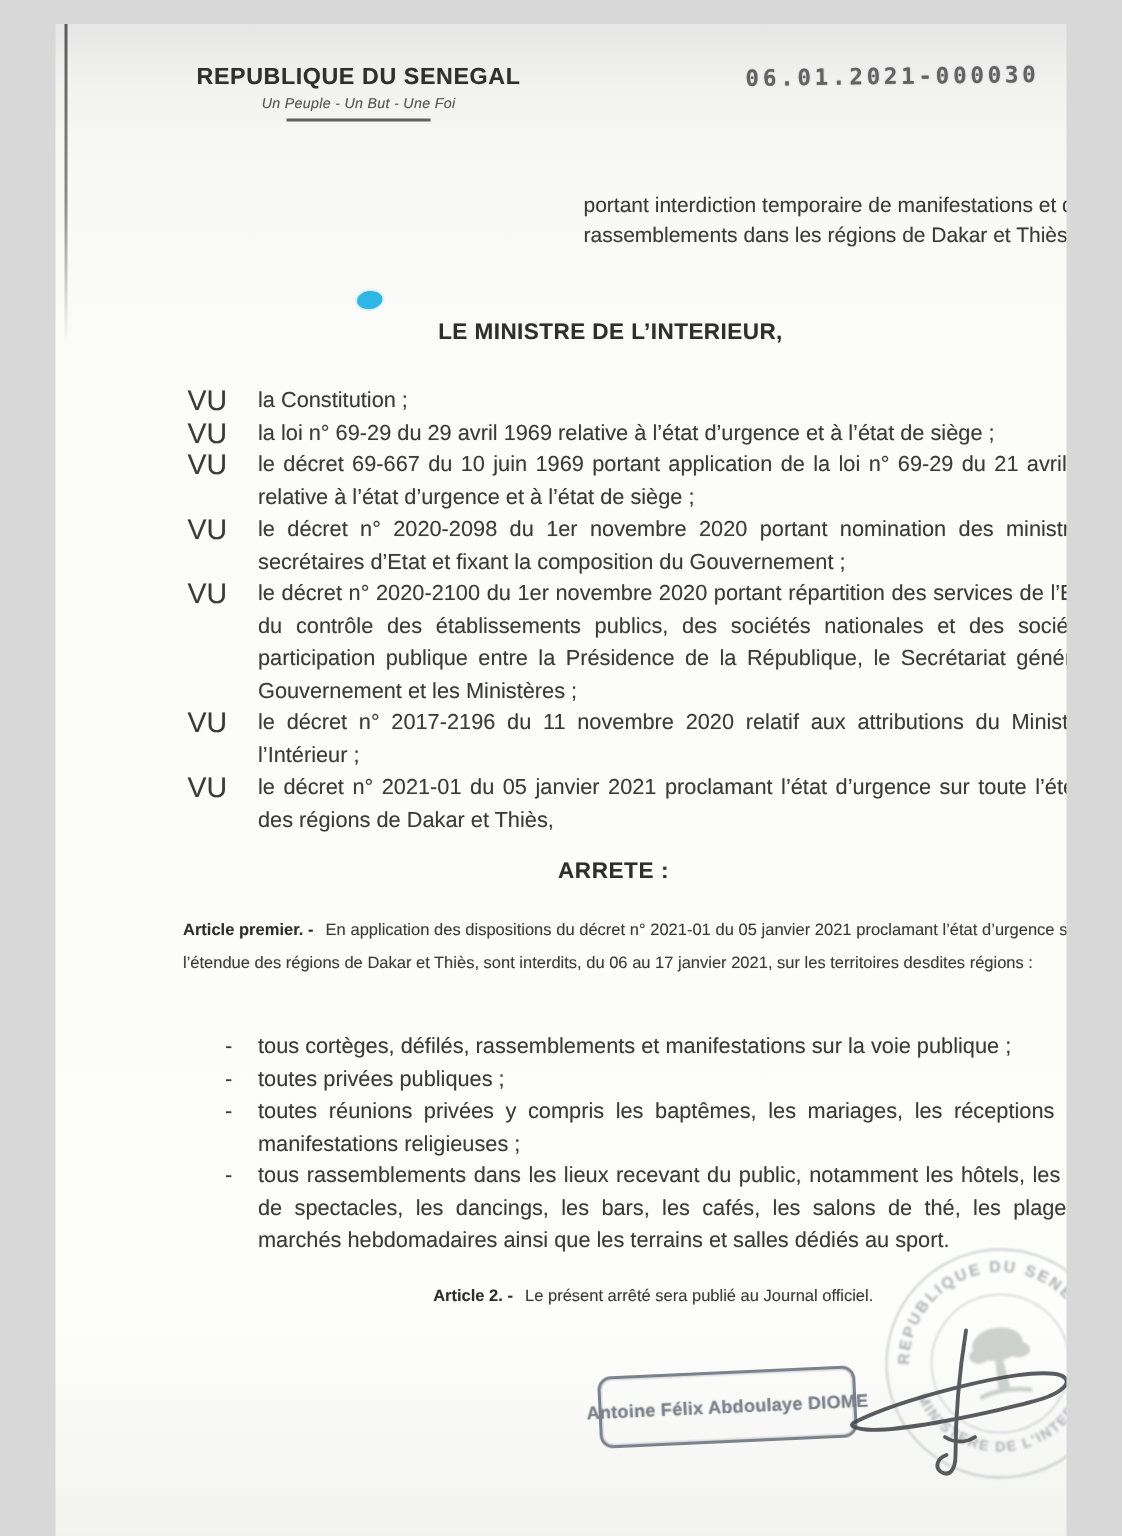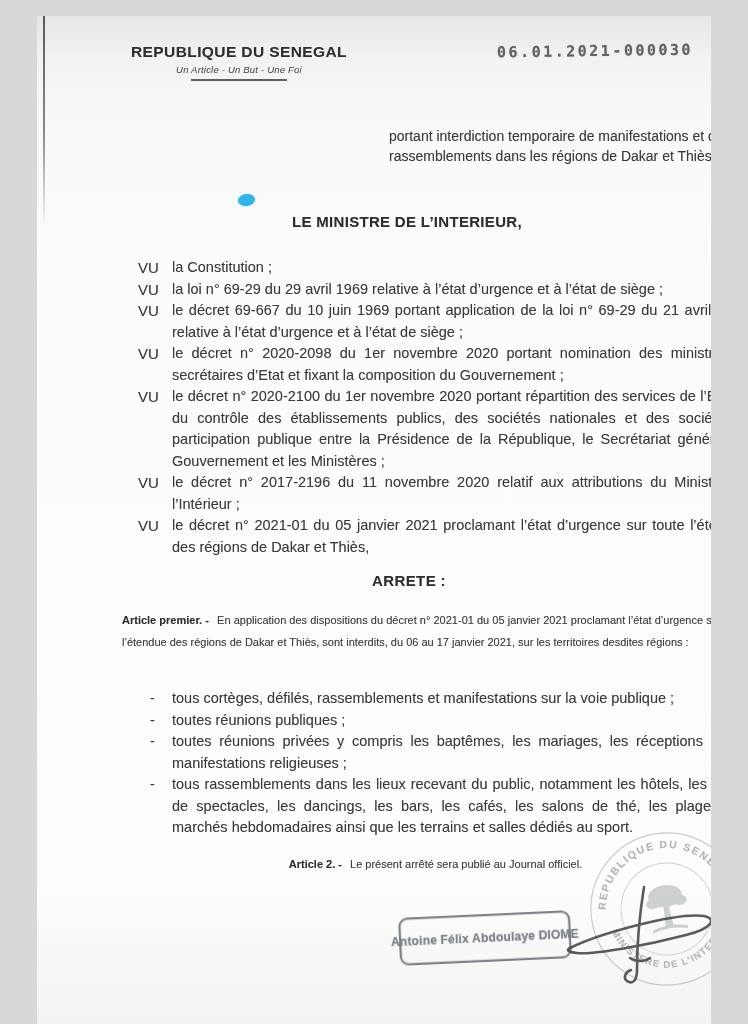--- a/index.html
+++ b/index.html
@@ -42,21 +42,21 @@
     background:#2fb5e6; border-radius:50%; transform:rotate(-8deg);
     box-shadow:0 0 2px rgba(47,181,230,0.6);
   }
   .minister-heading {
     position:absolute; left:0; top:197px; width:740px; text-align:center;
     font-size:15px; font-weight:bold; letter-spacing:0.3px; color:#2e2e2e;
   }
   
   .vu-list { position:absolute; left:88px; top:241px; width:624px; }
   .vu-row { display:flex; align-items:flex-start; }
-  .vu-label { width:47px; flex:0 0 47px; font-size:15px; line-height:21.5px; color:#3a3a3a;text-align:center; }
+  .vu-label { width:47px; flex:0 0 47px; font-size:19px; line-height:21.5px; color:#3a3a3a; }
   .vu-text { flex:1; font-size:14.5px; line-height:21.5px; text-align:justify; color:#3a3a3a; }
   .decree-heading {
     position:absolute; left:0; top:556px; width:744px; text-align:center;
     font-size:15px; font-weight:bold; letter-spacing:0.4px; color:#2e2e2e;
   }
   
   .article { position:absolute; left:85px; width:627px; font-size:11px; line-height:21.5px; text-align:justify; color:#3a3a3a; }
   .article-1 { top:594px; }
   .article-2 { top:838px; text-align:center; }
   .article .lead { font-weight:bold; color:#2e2e2e; padding-right:5px; }
@@ -83,21 +83,21 @@
 </style>
 </head>
 <body>
 
 <div class="page">
 
   <div class="fold-line"></div>
 
   <div class="letterhead">
     <div class="country">REPUBLIQUE DU SENEGAL</div>
-    <div class="motto">Un Article - Un But - Une Foi</div>
+    <div class="motto">Un Peuple - Un But - Une Foi</div>
     <div class="rule"></div>
   </div>
 
   <div class="registry-stamp">06.01.2021-000030</div>
 
   <div class="title-block">
     <div class="subject">portant interdiction temporaire de manifestations et de rassemblements dans les régions de Dakar et Thiès</div>
   </div>
 
   <div class="blue-dot"></div>
@@ -142,21 +142,21 @@
     <span>En application des dispositions du décret n° 2021-01 du 05 janvier 2021 proclamant l’état d’urgence sur toute l’étendue des régions de Dakar et Thiès, sont interdits, du 06 au 17 janvier 2021, sur les territoires desdites régions :</span>
   </p>
 
   <div class="prohibitions">
     <div class="pro-row">
       <span class="pro-marker">-</span>
       <span class="pro-text">tous cortèges, défilés, rassemblements et manifestations sur la voie publique ;</span>
     </div>
     <div class="pro-row">
       <span class="pro-marker">-</span>
-      <span class="pro-text">toutes réunions publiques ;</span>
+      <span class="pro-text">toutes privées publiques ;</span>
     </div>
     <div class="pro-row">
       <span class="pro-marker">-</span>
       <span class="pro-text">toutes réunions privées y compris les baptêmes, les mariages, les réceptions et les manifestations religieuses ;</span>
     </div>
     <div class="pro-row">
       <span class="pro-marker">-</span>
       <span class="pro-text">tous rassemblements dans les lieux recevant du public, notamment les hôtels, les salles de spectacles, les dancings, les bars, les cafés, les salons de thé, les plages, les marchés hebdomadaires ainsi que les terrains et salles dédiés au sport.</span>
     </div>
   </div>

